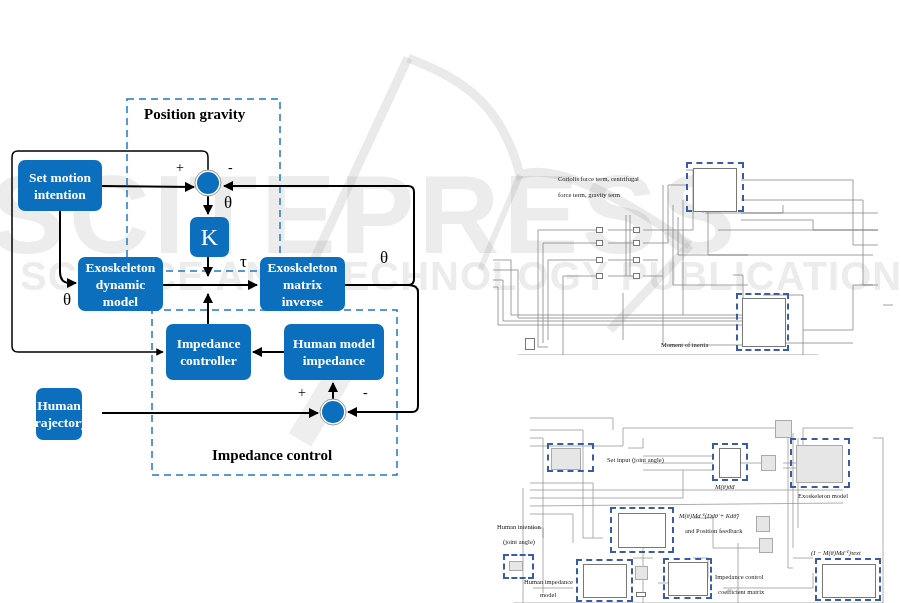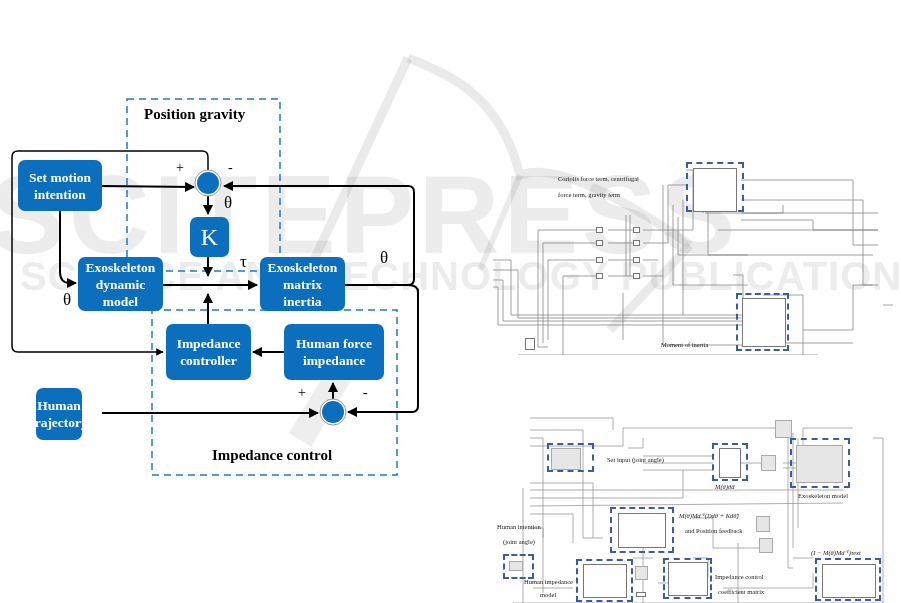--- a/index.html
+++ b/index.html
@@ -93,32 +93,32 @@
   <div>
       <div>Exoskeleton</div>
       <div>dynamic</div>
       <div>model</div>
     </div>
 </div>
 <div class="blk" style="left:260px; top:257px; width:85px; height:54px;">
   <div>
       <div>Exoskeleton</div>
       <div>matrix</div>
-      <div>inertia</div>
+      <div>inverse</div>
     </div>
 </div>
 <div class="blk" style="left:166px; top:324px; width:85px; height:56px;">
   <div>
       <div>Impedance</div>
       <div>controller</div>
     </div>
 </div>
 <div class="blk" style="left:284px; top:324px; width:100px; height:56px;">
   <div>
-      <div>Human force</div>
+      <div>Human model</div>
       <div>impedance</div>
     </div>
 </div>
 <div class="blk" style="left:36px; top:388px; width:46px; height:52px;">
   <div>
       <div>Human</div>
       <div>trajectory</div>
     </div>
 </div>
 

